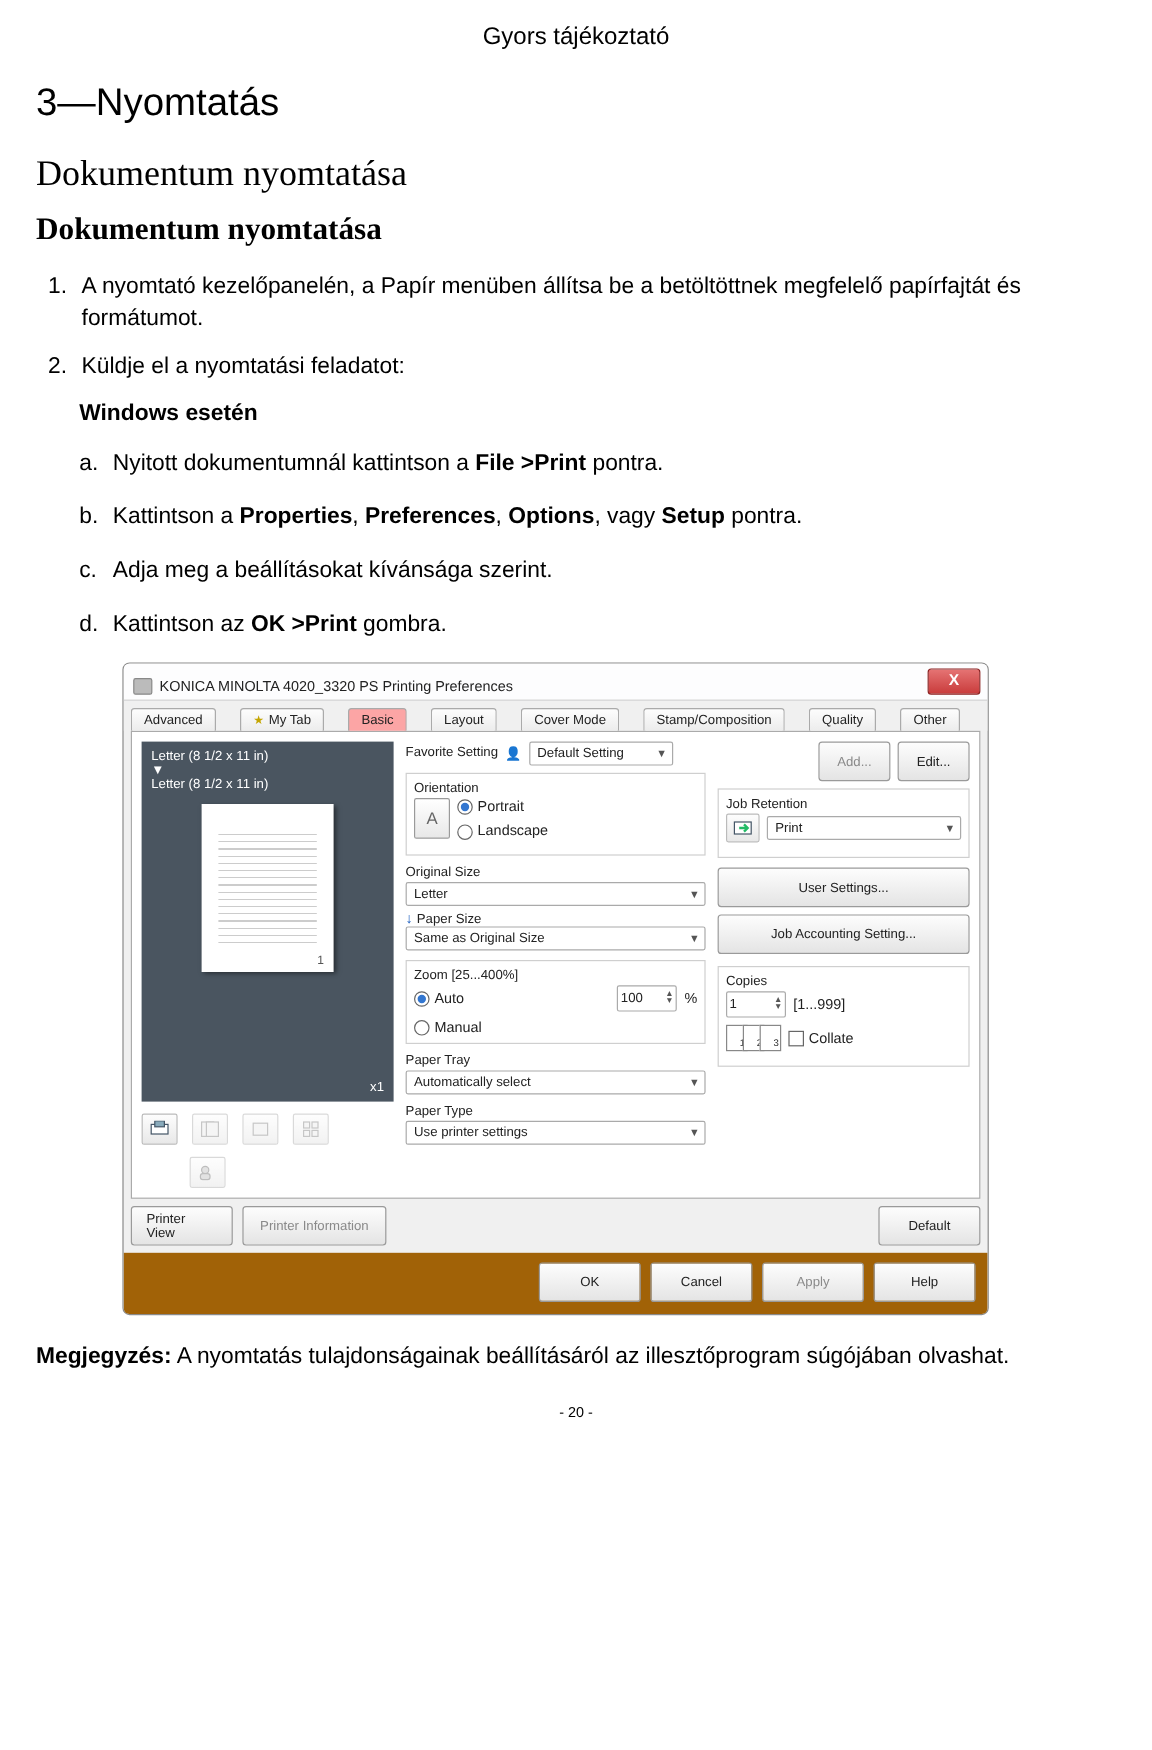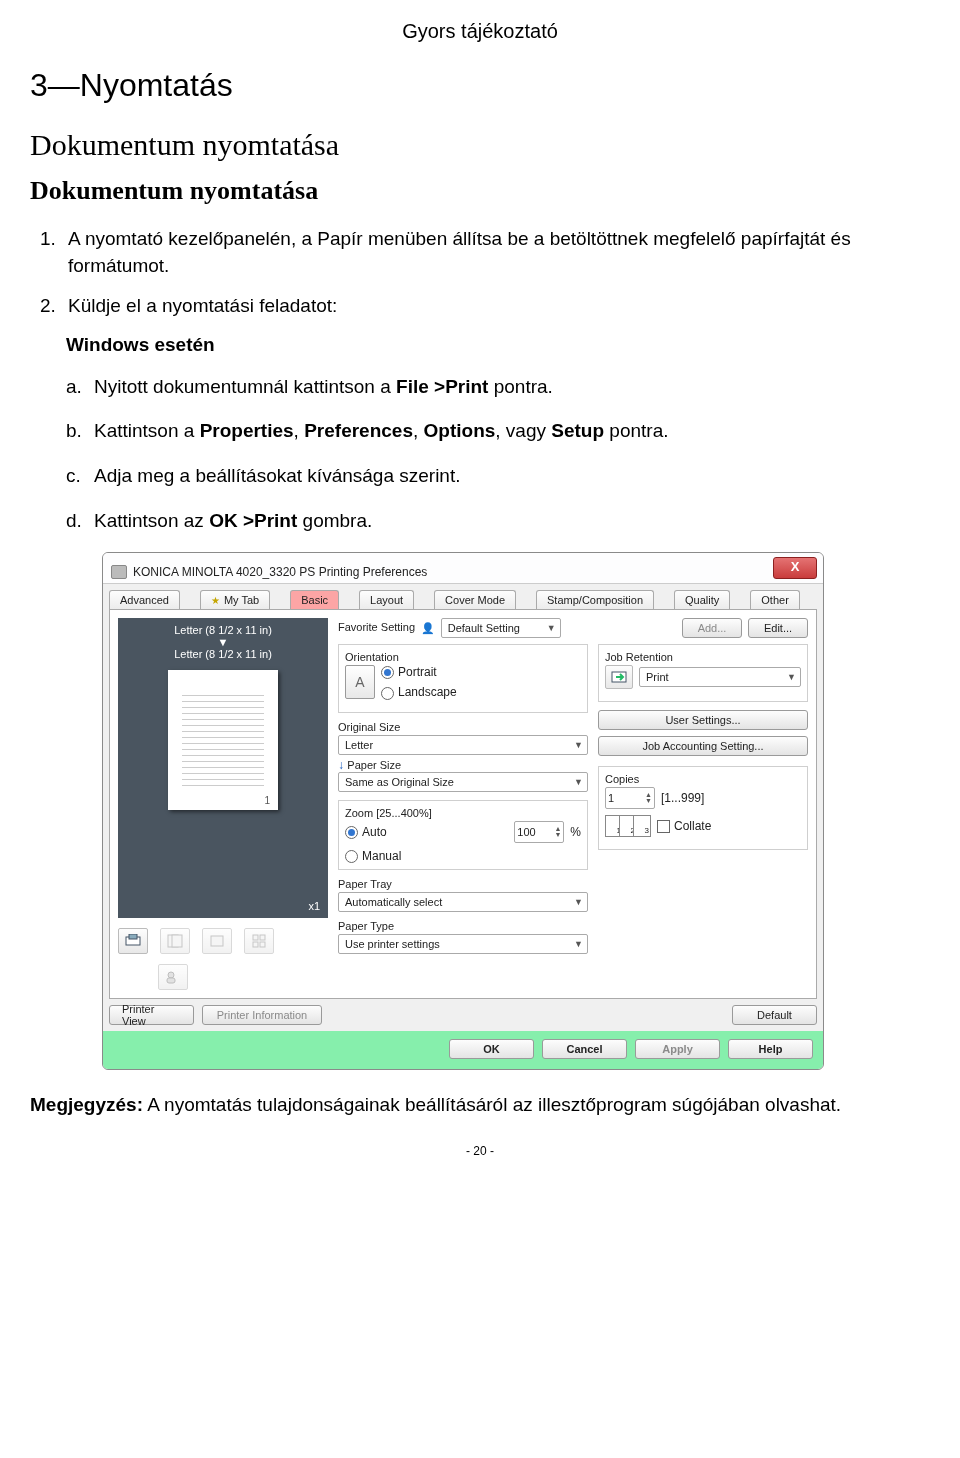--- a/index.html
+++ b/index.html
@@ -111,21 +111,20 @@
   .right-col { width: 210px; }
 
   .preview-box {
     background: #4a5560;
     color: #fff;
     font-size: 11px;
     padding: 6px 8px 8px 8px;
     height: 300px;
     box-sizing: border-box;
     position: relative;
-    text-align: center;
   }
   .preview-page {
     background: #fff;
     width: 110px; height: 140px;
     margin: 10px auto 0 auto;
     box-shadow: 2px 2px 4px rgba(0,0,0,0.5);
     position: relative;
   }
   .preview-page::after{
     content:"";
@@ -140,21 +139,21 @@
 
   .icon-row { display:flex; gap:12px; margin-top:10px; flex-wrap:wrap; }
   .sm-icon { width:28px; height:24px; background: linear-gradient(#fdfdfd,#e8e8e8); border:1px solid #bbb; border-radius:2px; display:flex; align-items:center; justify-content:center; }
   .sm-icon.dis { opacity:0.55; }
   .sm-icon svg{ display:block; }
 
   .btn {
     display: inline-flex;
     align-items:center;
     justify-content:center;
-    height: 20px;
+    height: 33px;
     padding: 0 12px;
     background: linear-gradient(#fdfdfd,#e4e4e4);
     border: 1px solid #9a9a9a;
     border-radius: 3px;
     font-size: 11px;
     box-sizing: border-box;
   }
   .btn.dis { color:#8a8a8a; }
   .btn.long { width:150px; }
   .btn.med { width:85px; }
@@ -169,21 +168,21 @@
   .combo .chev { font-size:9px; color:#555; }
   .framebox { border:1px solid #cfcfcf; padding:6px; margin-bottom:8px; }
   .radio { width:11px;height:11px;border-radius:50%;border:1px solid #666;display:inline-block;vertical-align:middle;margin-right:4px;position:relative; }
   .radio.sel::after{content:"";position:absolute;inset:2px;border-radius:50%;background:#3276d0;}
   .check { width:11px;height:11px;border:1px solid #666;display:inline-block;vertical-align:middle;margin-right:4px;background:#fff;}
   .spin { width:44px;height:20px;border:1px solid #aaa;background:#fff;display:inline-flex;align-items:center;padding:0 2px;font-size:11px;justify-content:space-between;border-radius:2px;}
   .spin .ar{ display:flex;flex-direction:column;font-size:7px;line-height:6px;color:#555; }
   .orient-icon{width:28px;height:32px;border:1px solid #9a9a9a;background:linear-gradient(#fff,#e8e8e8);border-radius:2px;display:flex;align-items:center;justify-content:center;font-size:14px;color:#666;}
 
   .bottom-btns { display:flex; justify-content:space-between; margin:4px 6px 6px 6px; }
-  .dlg-footer { display:flex; justify-content:flex-end; gap:8px; padding:8px 10px 10px 10px; background:#86efac;font-weight:bold; }
+  .dlg-footer { display:flex; justify-content:flex-end; gap:8px; padding:8px 10px 10px 10px; background:#a16207; }
 
   .star-icon{ color:#c4a500; font-size:10px; }
   .person-icon{ color:#c07830; font-size:11px; }
   .arrow-down{ color:#2060c0; font-weight:bold; }
   .col-stack{ display:flex; flex-direction:column; gap:6px; }
   .copies-icons{ display:inline-flex; gap:-2px; }
   .copies-icons .pg{ width:14px;height:18px;background:#fff;border:1px solid #888;font-size:8px;display:flex;align-items:flex-end;justify-content:flex-end;padding:1px; }
 </style>
 </head>
 <body>

